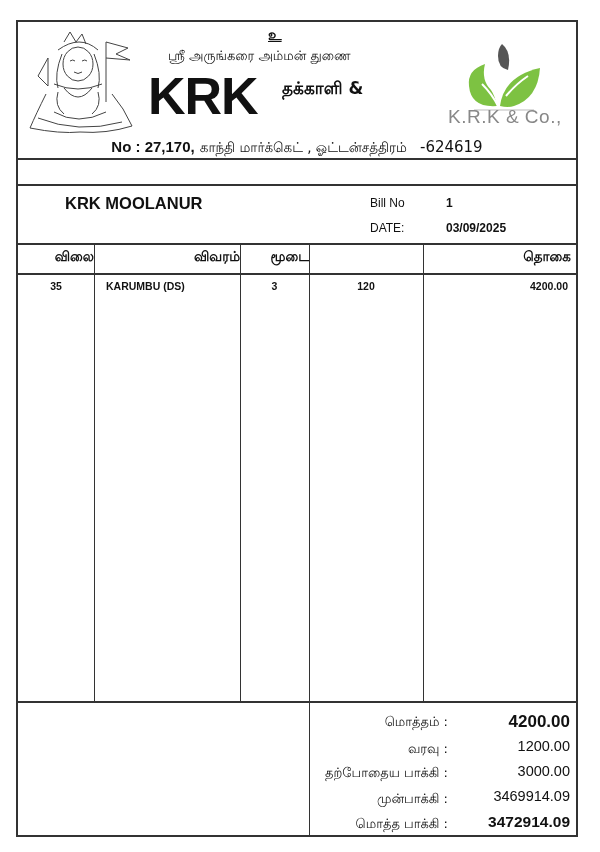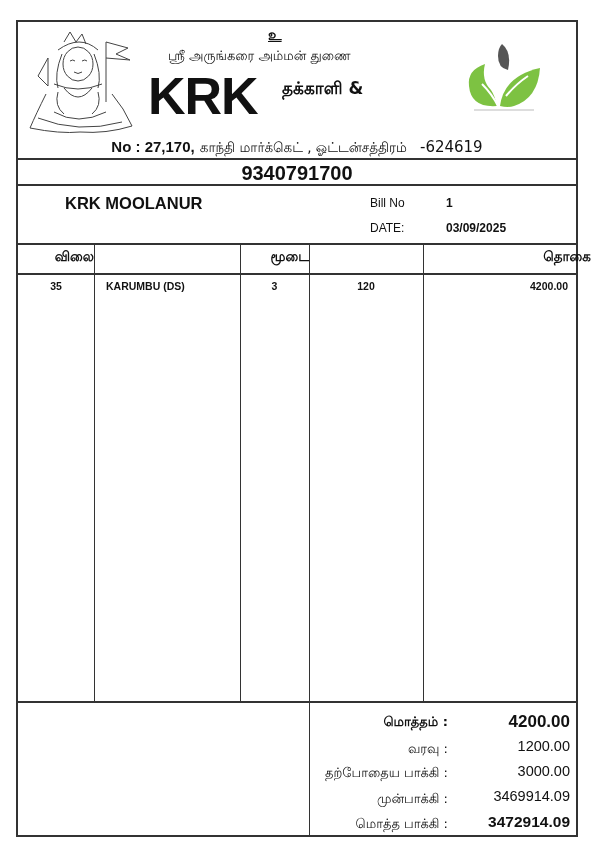--- a/index.html
+++ b/index.html
@@ -74,62 +74,63 @@
   <div class="abs brand">KRK</div>
   <div class="abs subtitle1">தக்காளி &amp;</div>
 
   <svg class="abs logo" viewBox="0 0 120 92">
     <path d="M60 6 q10 8 6 26 q-10 -2 -10 -14 q0 -8 4 -12 z" fill="#555"></path>
     <path d="M55 68 q-26 2 -28 -20 q-2 -16 16 -22 q-4 16 6 26 q4 6 6 16 z" fill="#7dc242"></path>
     <path d="M58 68 q4 -30 40 -38 q-2 30 -26 38 q-6 2 -14 0 z" fill="#7dc242"></path>
     <path d="M40 46 q10 10 16 22 M64 58 q10 -12 22 -20" stroke="#fff" stroke-width="2" fill="none"></path>
     <line x1="32" y1="72" x2="92" y2="72" stroke="#bbb" stroke-width="1"></line>
   </svg>
+  <div class="abs logo-text">K.R.K &amp; Co.,</div>
 
   <div class="abs address">
     <span class="num">No : 27,170,</span>
     <span class="tam">காந்தி மார்க்கெட் , ஓட்டன்சத்திரம்</span>
     <span class="pin">-624619</span>
   </div>
 
   <div class="hline" style="top:136px;"></div>
-  <div class="abs phone">9340791700</div>
   <div class="hline" style="top:162px;"></div>
 
   <div class="abs customer">KRK MOOLANUR</div>
   <div class="abs billno-label">Bill No</div>
   <div class="abs billno-val">1</div>
   <div class="abs date-label">DATE:</div>
   <div class="abs date-val">03/09/2025</div>
 
   <div class="hline" style="top:221px;"></div>
 
   <div class="th" style="left:0; width:76px;">விலை</div>
+  <div class="th" style="left:76px; width:146px;">விவரம்</div>
   <div class="th" style="left:222px; width:69px;">மூடை</div>
-  <div class="th" style="left:405px; width:148px; text-align:right;padding-left:20px;">தொகை</div>
+  <div class="th" style="left:405px; width:148px; text-align:right;">தொகை</div>
 
   <div class="hline" style="top:251px;"></div>
 
   <div class="vline" style="left:76px; top:221px; height:459px;"></div>
   <div class="vline" style="left:222px; top:221px; height:459px;"></div>
   <div class="vline" style="left:291px; top:221px; height:592px;"></div>
   <div class="vline" style="left:405px; top:221px; height:459px;"></div>
 
   <div>
     <div class="td" style="left:0; width:76px; text-align:center;">35</div>
     <div class="td" style="left:88px;">KARUMBU (DS)</div>
     <div class="td" style="left:222px; width:69px; text-align:center;">3</div>
     <div class="td" style="left:291px; width:114px; text-align:center;">120</div>
     <div class="td" style="right:8px; text-align:right;">4200.00</div>
   </div>
 
   <div class="hline" style="top:679px;"></div>
 
   <div>
-    <div class="tot-label" style="top:692px;font-weight:bold;">மொத்தம் :</div>
+    <div class="tot-label" style="top:692px;">மொத்தம் :</div>
     <div class="tot-val big" style="top:690px;">4200.00</div>
 
     <div class="tot-label" style="top:719px;">வரவு :</div>
     <div class="tot-val" style="top:716px;">1200.00</div>
 
     <div class="tot-label" style="top:743px;">தற்போதைய பாக்கி :</div>
     <div class="tot-val" style="top:741px;">3000.00</div>
 
     <div class="tot-label" style="top:769px;">முன்பாக்கி :</div>
     <div class="tot-val" style="top:766px;">3469914.09</div>

